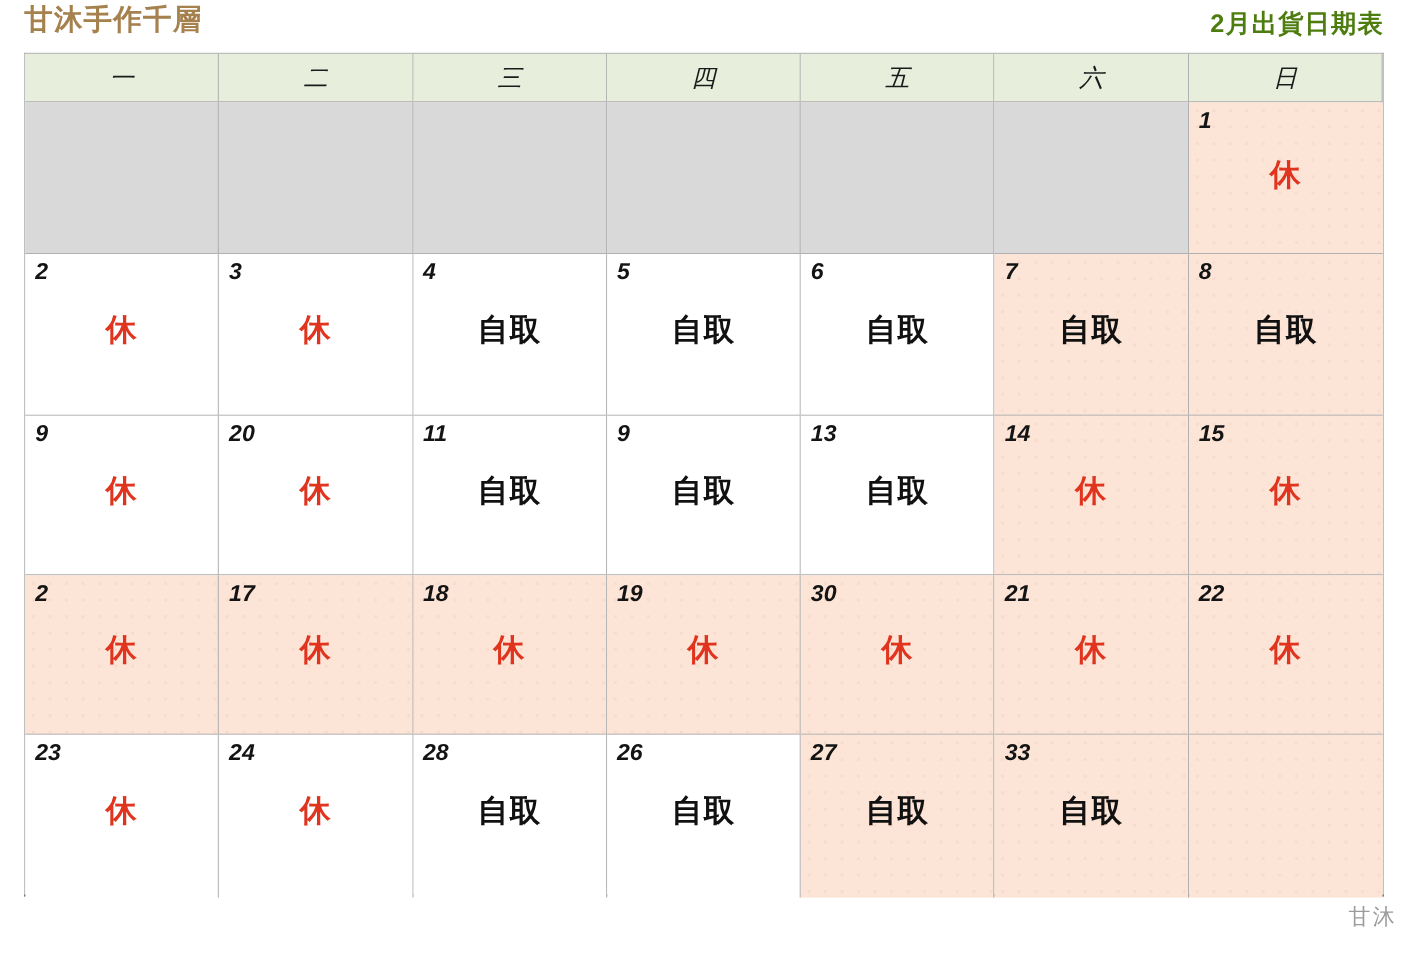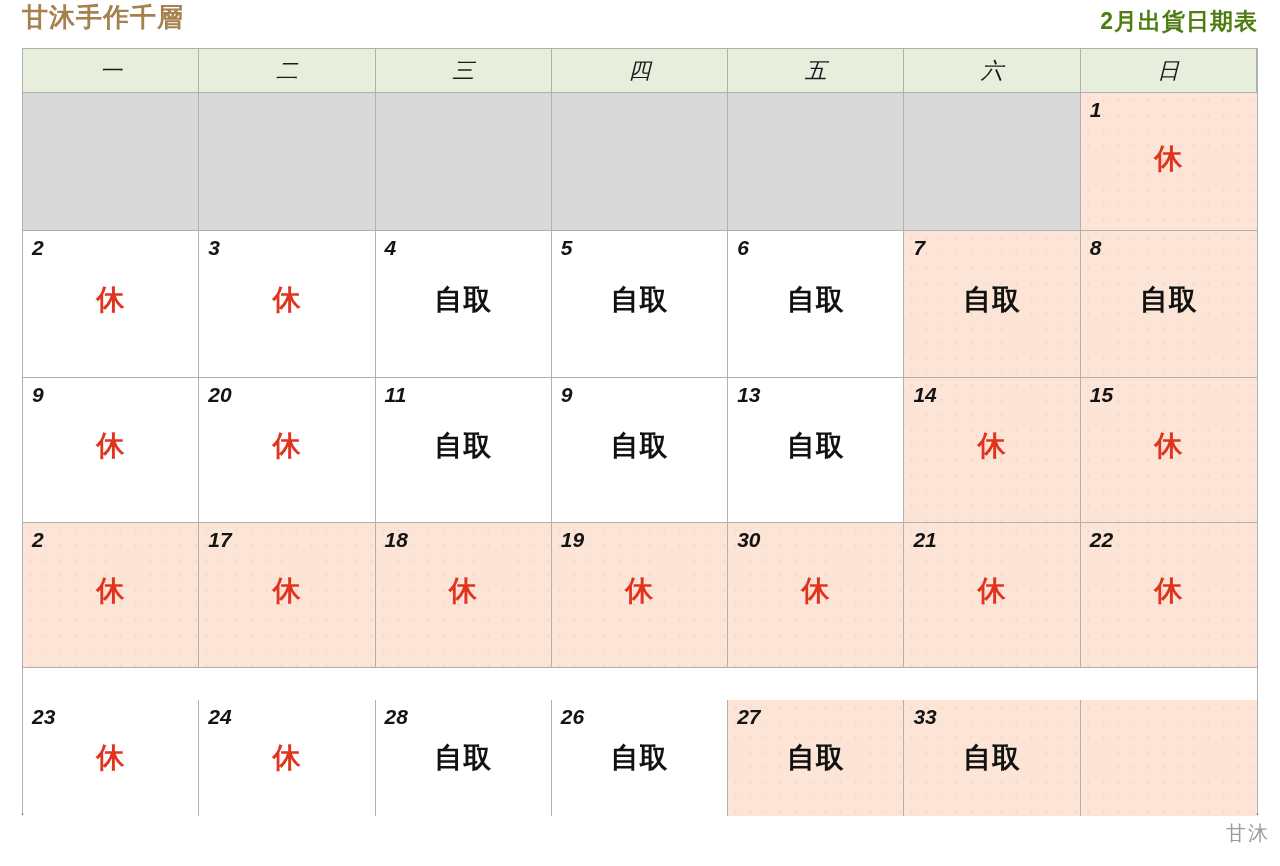--- a/index.html
+++ b/index.html
@@ -44,21 +44,21 @@
     box-sizing:border-box;
   }
   .hcell:last-child{border-right:none;}
   .cell{
     position:relative;
     border-right:1px solid var(--border);
     border-bottom:1px solid var(--border);
     box-sizing:border-box;
   }
   .cell.col7{border-right:none;}
-  .cell.row6{border-bottom:none;margin-top:32px;}
+  .cell.row6{border-bottom:none;}
   .cell.bg-white{background:#ffffff;}
   .cell.bg-gray{background:var(--gray-bg);}
   .cell.bg-peach{
     background-color:var(--peach-bg);
     background-image:radial-gradient(rgba(170,110,80,0.07) 1.2px, transparent 1.6px);
     background-size:15px 15px;
   }
   .daynum{
     position:absolute;left:9px;top:5px;
     font-size:21px;font-weight:600;font-style:italic;

